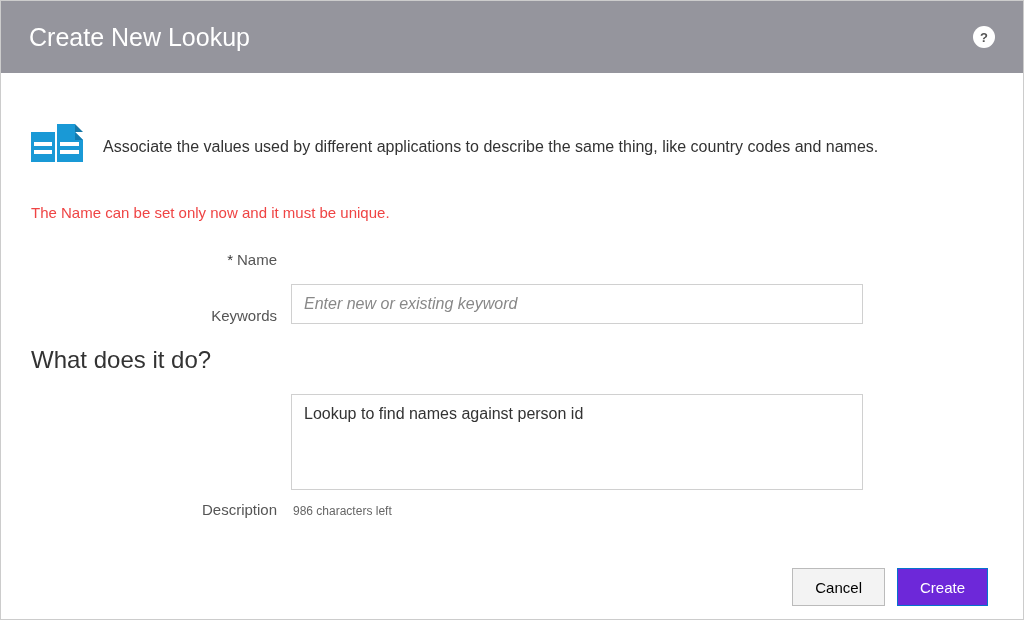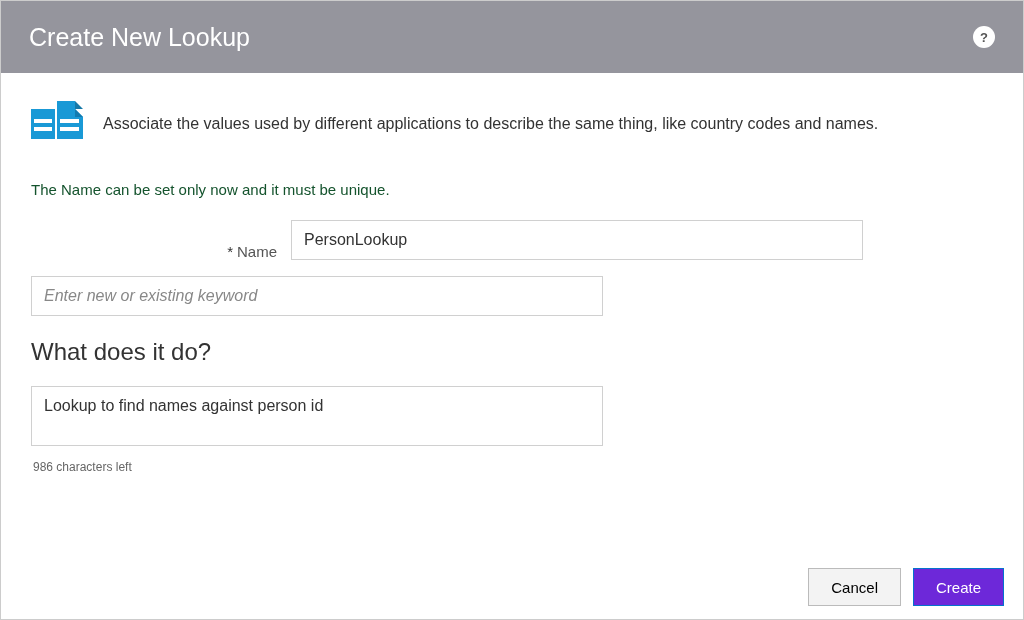--- a/index.html
+++ b/index.html
@@ -33,20 +33,21 @@
       color: #555;
       display: flex;
       align-items: center;
       justify-content: center;
       font-size: 13px;
       font-weight: bold;
       cursor: pointer;
     }
     .content {
       padding: 28px 30px 0 30px;
+      margin-top: 23px;
     }
     .intro {
       display: flex;
       align-items: center;
       gap: 20px;
       margin-bottom: 34px;
     }
     .intro-icon {
       flex: 0 0 auto;
     }
@@ -55,21 +56,21 @@
       color: #333;
     }
     .section-heading {
       font-size: 21px;
       color: #333;
       font-weight: 400;
       margin-bottom: 10px;
     }
     .section-subtext {
       font-size: 15px;
-      color: #14532d;
+      color: #ef4444;
       margin-bottom: 22px;
     }
     .form-row {
       display: flex;
       align-items: flex-end;
       margin-bottom: 16px;
     }
     .form-label {
       width: 260px;
       text-align: right;
@@ -95,21 +96,21 @@
       color: #333;
       background: #fff;
       font-family: inherit;
     }
     .text-input::placeholder {
       color: #888;
       font-style: italic;
     }
     .textarea-input {
       width: 100%;
-      height: 60px;
+      height: 96px;
       border: 1px solid #d0d0d0;
       padding: 10px 12px;
       font-size: 16px;
       color: #333;
       background: #fff;
       font-family: inherit;
       resize: none;
     }
     .char-counter {
       font-size: 12px;
@@ -120,21 +121,21 @@
     .section2-heading {
       font-size: 24px;
       color: #333;
       font-weight: 400;
       margin-top: 22px;
       margin-bottom: 20px;
     }
     .footer {
       position: absolute;
       bottom: 14px;
-      right: 20px;
+      right: 36px;
       display: flex;
       gap: 12px;
     }
     .btn {
       height: 38px;
       padding: 0 22px;
       font-size: 15px;
       border: 1px solid #bbb;
       background: #f3f3f3;
       cursor: pointer;
@@ -173,34 +174,33 @@
     </div>
     <div class="intro-text">Associate the values used by different applications to describe the same thing, like country codes and names.</div>
   </div>
 
   <div class="section-subtext">The Name can be set only now and it must be unique.</div>
 
   <div class="form-row">
     <div class="form-label">
       <span class="req">*</span><span>Name</span>
     </div>
-    <div class="form-control">
-      <input type="text" class="text-input" value="PersonLookup" style="">
-    </div>
   </div>
 
   <div class="form-row">
+    <div class="form-label">Keywords</div>
     <div class="form-control">
       <input type="text" class="text-input" placeholder="Enter new or existing keyword" style="">
     </div>
   </div>
 
   <div class="section2-heading">What does it do?</div>
 
   <div class="form-row">
+    <div class="form-label">Description</div>
     <div class="form-control">
       <textarea class="textarea-input" style="">Lookup to find names against person id</textarea>
       <div class="char-counter">986 characters left</div>
     </div>
   </div>
 
 </div>
 
 <div class="footer">
   <button class="btn">Cancel</button>

